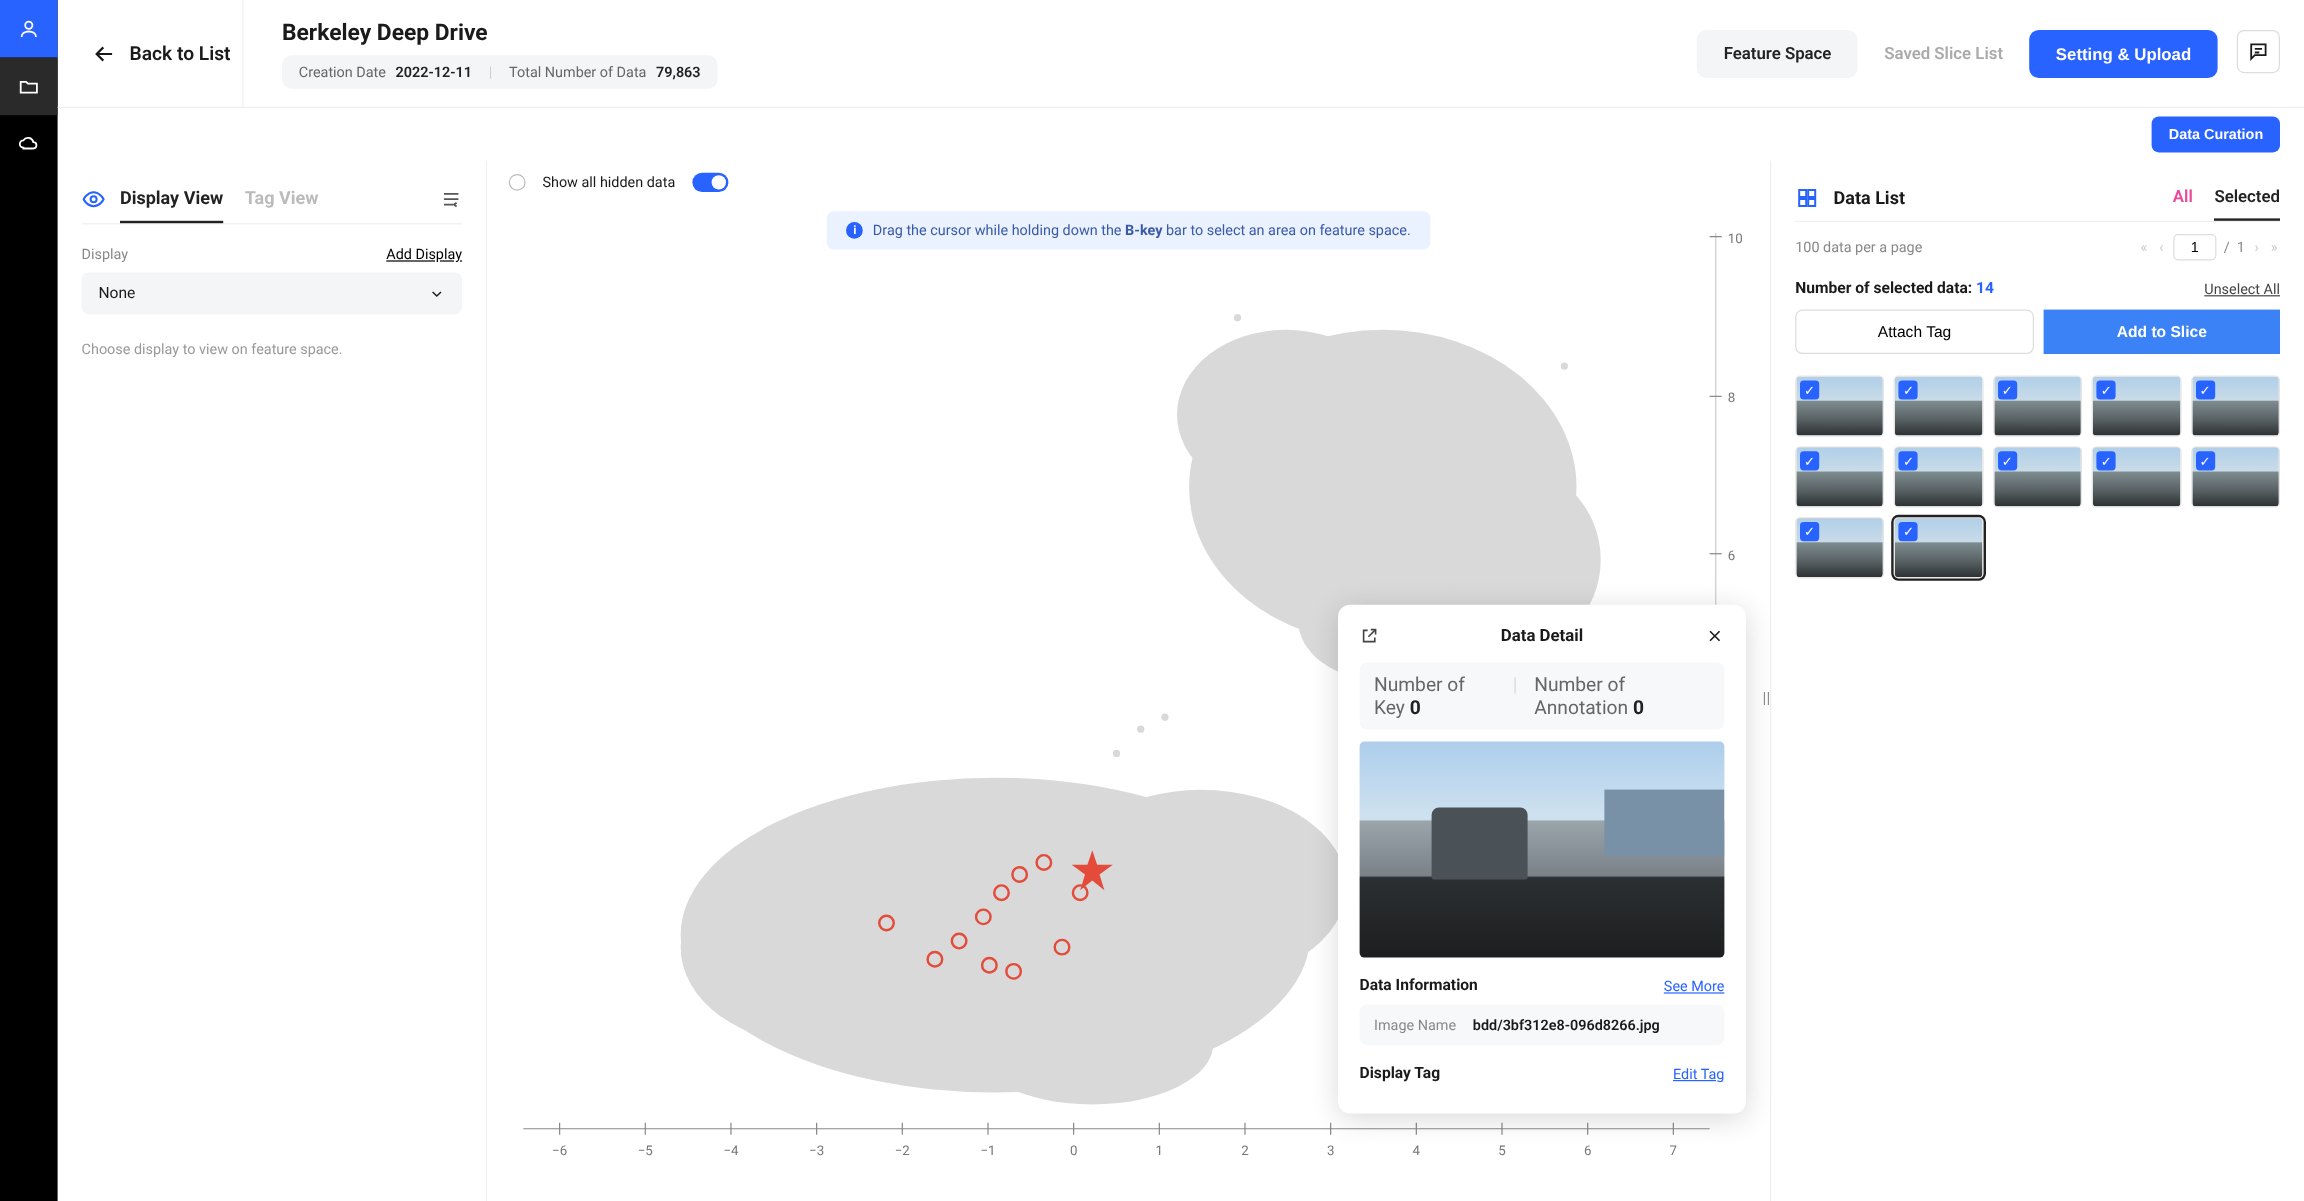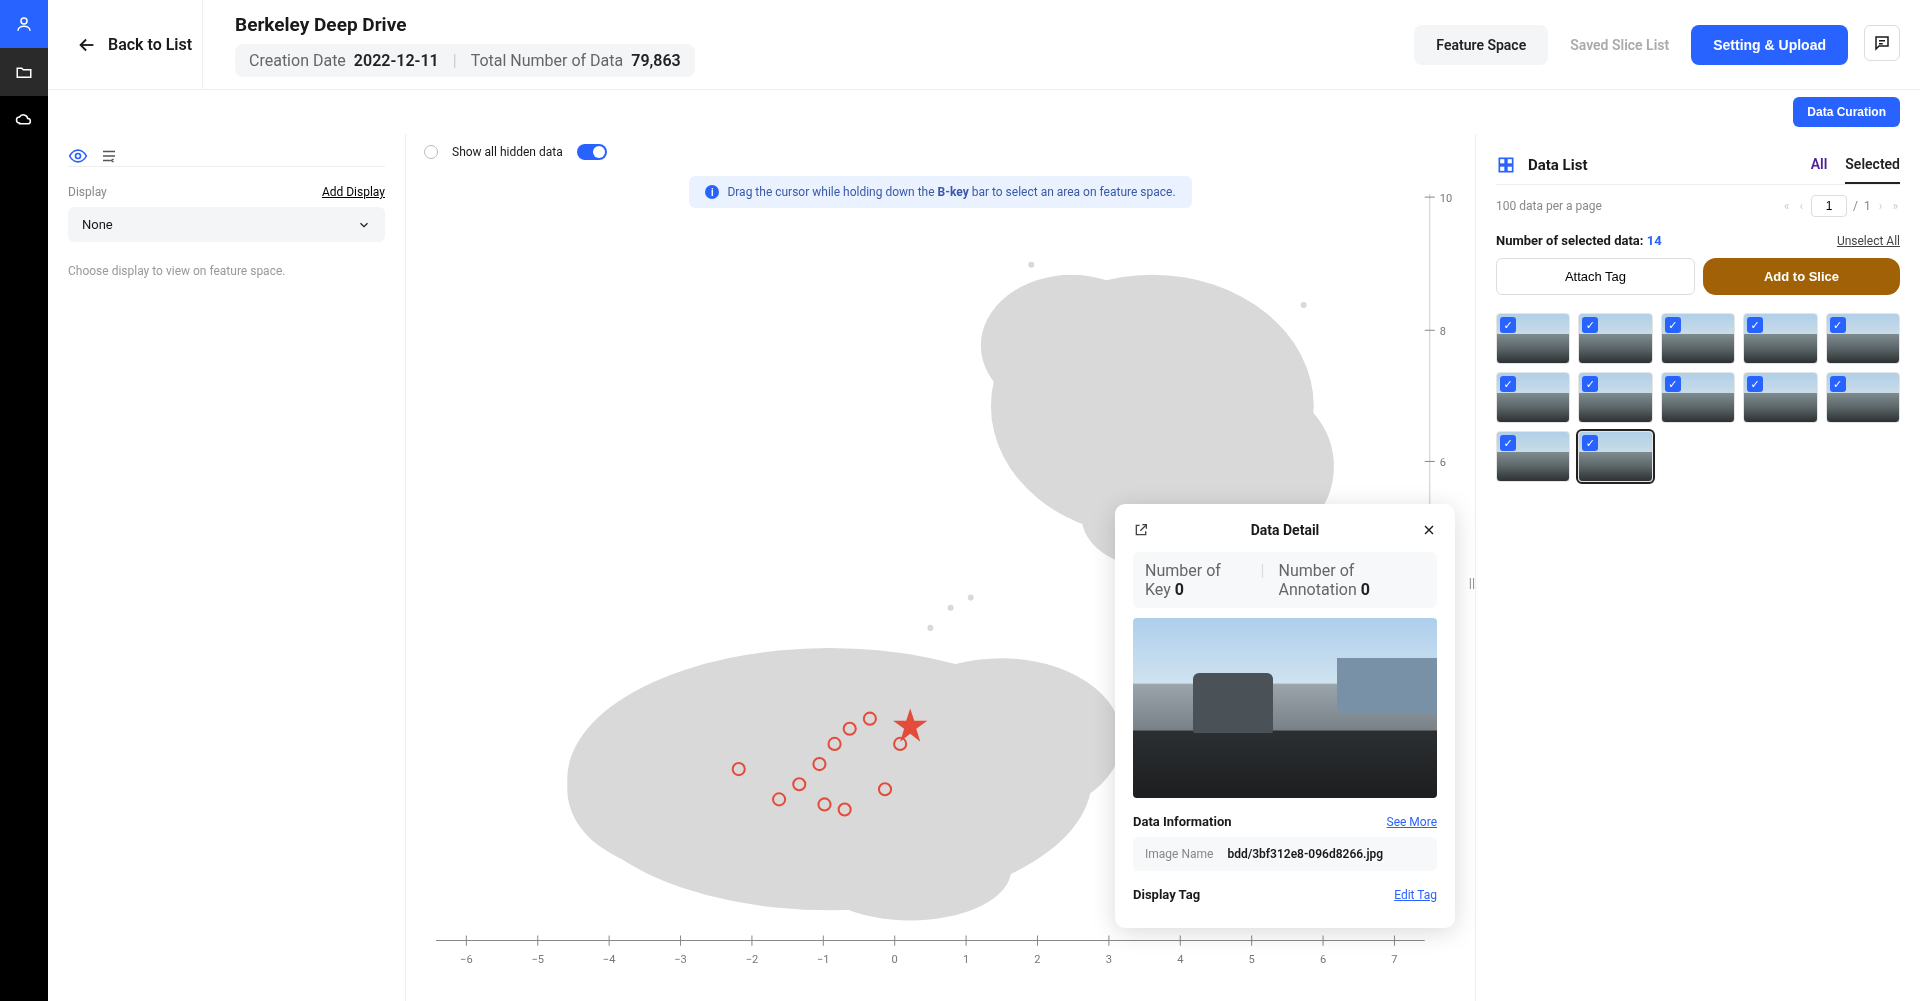--- a/index.html
+++ b/index.html
@@ -9,21 +9,21 @@
 .sidebar-nav .nav-item { width: 48px; height: 48px; display: flex; align-items: center; justify-content: center; color: #fff; cursor: pointer; }
 .sidebar-nav .nav-item.active { background: #2963ff; }
 .sidebar-nav .nav-item.folder { background: #2a2a2a; }
 .main { flex: 1; display: flex; flex-direction: column; }
 .topbar { display: flex; align-items: center; height: 90px; border-bottom: 1px solid #eee; padding: 0 20px 0 0; }
 .back-section { width: 155px; height: 90px; display: flex; align-items: center; gap: 10px; padding-left: 28px; border-right: 1px solid #eee; cursor: pointer; }
 .back-section .arrow { font-size: 20px; }
 .back-section .label { font-weight: 600; font-size: 16px; }
 .title-section { padding-left: 32px; flex: 1; }
 .title-section h1 { font-size: 19px; font-weight: 700; margin-bottom: 8px; }
-.meta-pill { display: inline-flex; background: #f4f5f7; border-radius: 8px; padding: 7px 14px; font-size: 16px; color: #666; gap: 8px; }
+.meta-pill { display: inline-flex; background: #f4f5f7; border-radius: 8px; padding: 7px 14px; font-size: 12px; color: #666; gap: 8px; }
 .meta-pill b { color: #222; font-weight: 600; }
 .meta-pill .sep { color: #ccc; margin: 0 6px; }
 .center-tabs { display: flex; gap: 0; }
 .center-tabs .tab { padding: 12px 22px; border-radius: 8px; font-size: 14px; font-weight: 600; cursor: pointer; }
 .center-tabs .tab.active { background: #f4f5f7; color: #222; }
 .center-tabs .tab.inactive { color: #aaa; }
 .top-actions { display: flex; align-items: flex-start; gap: 16px; margin-left: auto; }
 .btn-primary { background: #2963ff; color: #fff; border: none; border-radius: 8px; padding: 12px 22px; font-size: 14px; font-weight: 600; cursor: pointer; }
 .btn-icon-comment { width: 36px; height: 36px; display: flex; align-items: center; justify-content: center; border: 1px solid #ddd; border-radius: 6px; cursor: pointer; }
 .subbar { height: 44px; display: flex; align-items: center; justify-content: flex-end; padding: 0 20px; }
@@ -69,33 +69,33 @@
 .dd-section-row .link { color: #2963ff; text-decoration: underline; font-size: 12px; cursor: pointer; }
 .dd-field { background: #f7f8fa; border-radius: 6px; padding: 10px 12px; font-size: 12px; display: flex; gap: 14px; margin-bottom: 16px; }
 .dd-field .k { color: #888; }
 .dd-field .v { font-weight: 600; }
 .right-panel { width: 445px; border-left: 1px solid #eee; padding: 12px 20px; position: relative; }
 .right-handle { position: absolute; left: -8px; top: 50%; width: 8px; height: 30px; display: flex; align-items: center; justify-content: center; color: #888; cursor: ew-resize; }
 .rp-head { display: flex; align-items: center; gap: 12px; border-bottom: 1px solid #eee; }
 .grid-icon { color: #2963ff; }
 .rp-title { font-weight: 700; font-size: 15px; }
 .rp-tabs { margin-left: auto; display: flex; gap: 18px; }
-.rp-tab { padding: 10px 0; font-size: 14px; font-weight: 600; color: #4c1d95; cursor: pointer; border-bottom: 2px solid transparent; }
+.rp-tab { padding: 10px 0; font-size: 14px; font-weight: 600; color: #ec4899; cursor: pointer; border-bottom: 2px solid transparent; }
 .rp-tab.active { color: #222; border-bottom-color: #222; }
 .rp-pager { display: flex; align-items: center; margin-top: 10px; font-size: 12px; color: #888; }
 .rp-pager .info { flex: 1; }
 .pager-controls { display: flex; align-items: center; gap: 6px; }
 .pager-controls .pg-btn { color: #ccc; cursor: pointer; padding: 2px; }
 .pager-controls input { width: 36px; text-align: center; border: 1px solid #ddd; border-radius: 4px; padding: 3px; font-size: 12px; }
 .sel-row { display: flex; justify-content: space-between; align-items: center; margin-top: 16px; font-size: 13px; }
 .sel-row .cnt { color: #2963ff; font-weight: 700; }
 .sel-row .unsel { color: #444; text-decoration: underline; cursor: pointer; font-size: 12px; }
 .action-row { display: flex; gap: 8px; margin-top: 10px; margin-bottom: 18px; }
 .btn-outline { flex: 1; border: 1px solid #ddd; background: #fff; border-radius: 6px; padding: 10px; font-size: 13px; font-weight: 500; cursor: pointer; }
-.btn-solid { flex: 1; background: #a16207; color: #fff; border: none; border-radius: 13px; padding: 10px; font-size: 13px; font-weight: 600; cursor: pointer; }
+.btn-solid { flex: 1; background: #3b82f6; color: #fff; border: none; border-radius: 0; padding: 10px; font-size: 13px; font-weight: 600; cursor: pointer; }
 .thumbs { display: grid; grid-template-columns: repeat(5, 1fr); gap: 8px; }
 .thumb { aspect-ratio: 16/11; border-radius: 4px; position: relative; background: linear-gradient(180deg, #b0cfe8 0%, #c9dbe8 40%, #7e8c90 41%, #5c6668 70%, #2d3133 100%); border: 1px solid #e5e5e5; cursor: pointer; }
 .thumb.current { outline: 2px solid #222; }
 .thumb .chk { position: absolute; top: 3px; left: 3px; width: 16px; height: 16px; background: #2963ff; border-radius: 3px; color: #fff; font-size: 11px; display: flex; align-items: center; justify-content: center; }
 svg { display: block; }
 </style>
 </head>
 <body>
 
 <div class="app">
@@ -161,20 +161,24 @@
     <div class="content">
 
       <div class="left-panel">
         <div class="panel-header">
           <span class="eye-icon">
             <svg width="20" height="20" viewBox="0 0 24 24" fill="none" stroke="currentColor" stroke-width="2">
                 <path d="M2 12s3.5-7 10-7 10 7 10 7-3.5 7-10 7S2 12 2 12z"></path>
                 <circle cx="12" cy="12" r="3"></circle>
               </svg>
           </span>
+          <div class="view-tabs">
+            <div class="view-tab active">Display View</div>
+            <div class="view-tab">Tag View</div>
+          </div>
           <span class="collapse-icon">
             <svg width="18" height="18" viewBox="0 0 24 24" fill="none" stroke="currentColor" stroke-width="2">
                 <path d="M4 6h16M4 12h16M4 18h10"></path>
                 <path d="M18 16l-3 2 3 2"></path>
               </svg>
           </span>
         </div>
         <div class="display-row">
           <span class="lbl">Display</span>
           <span class="add">Add Display</span>

